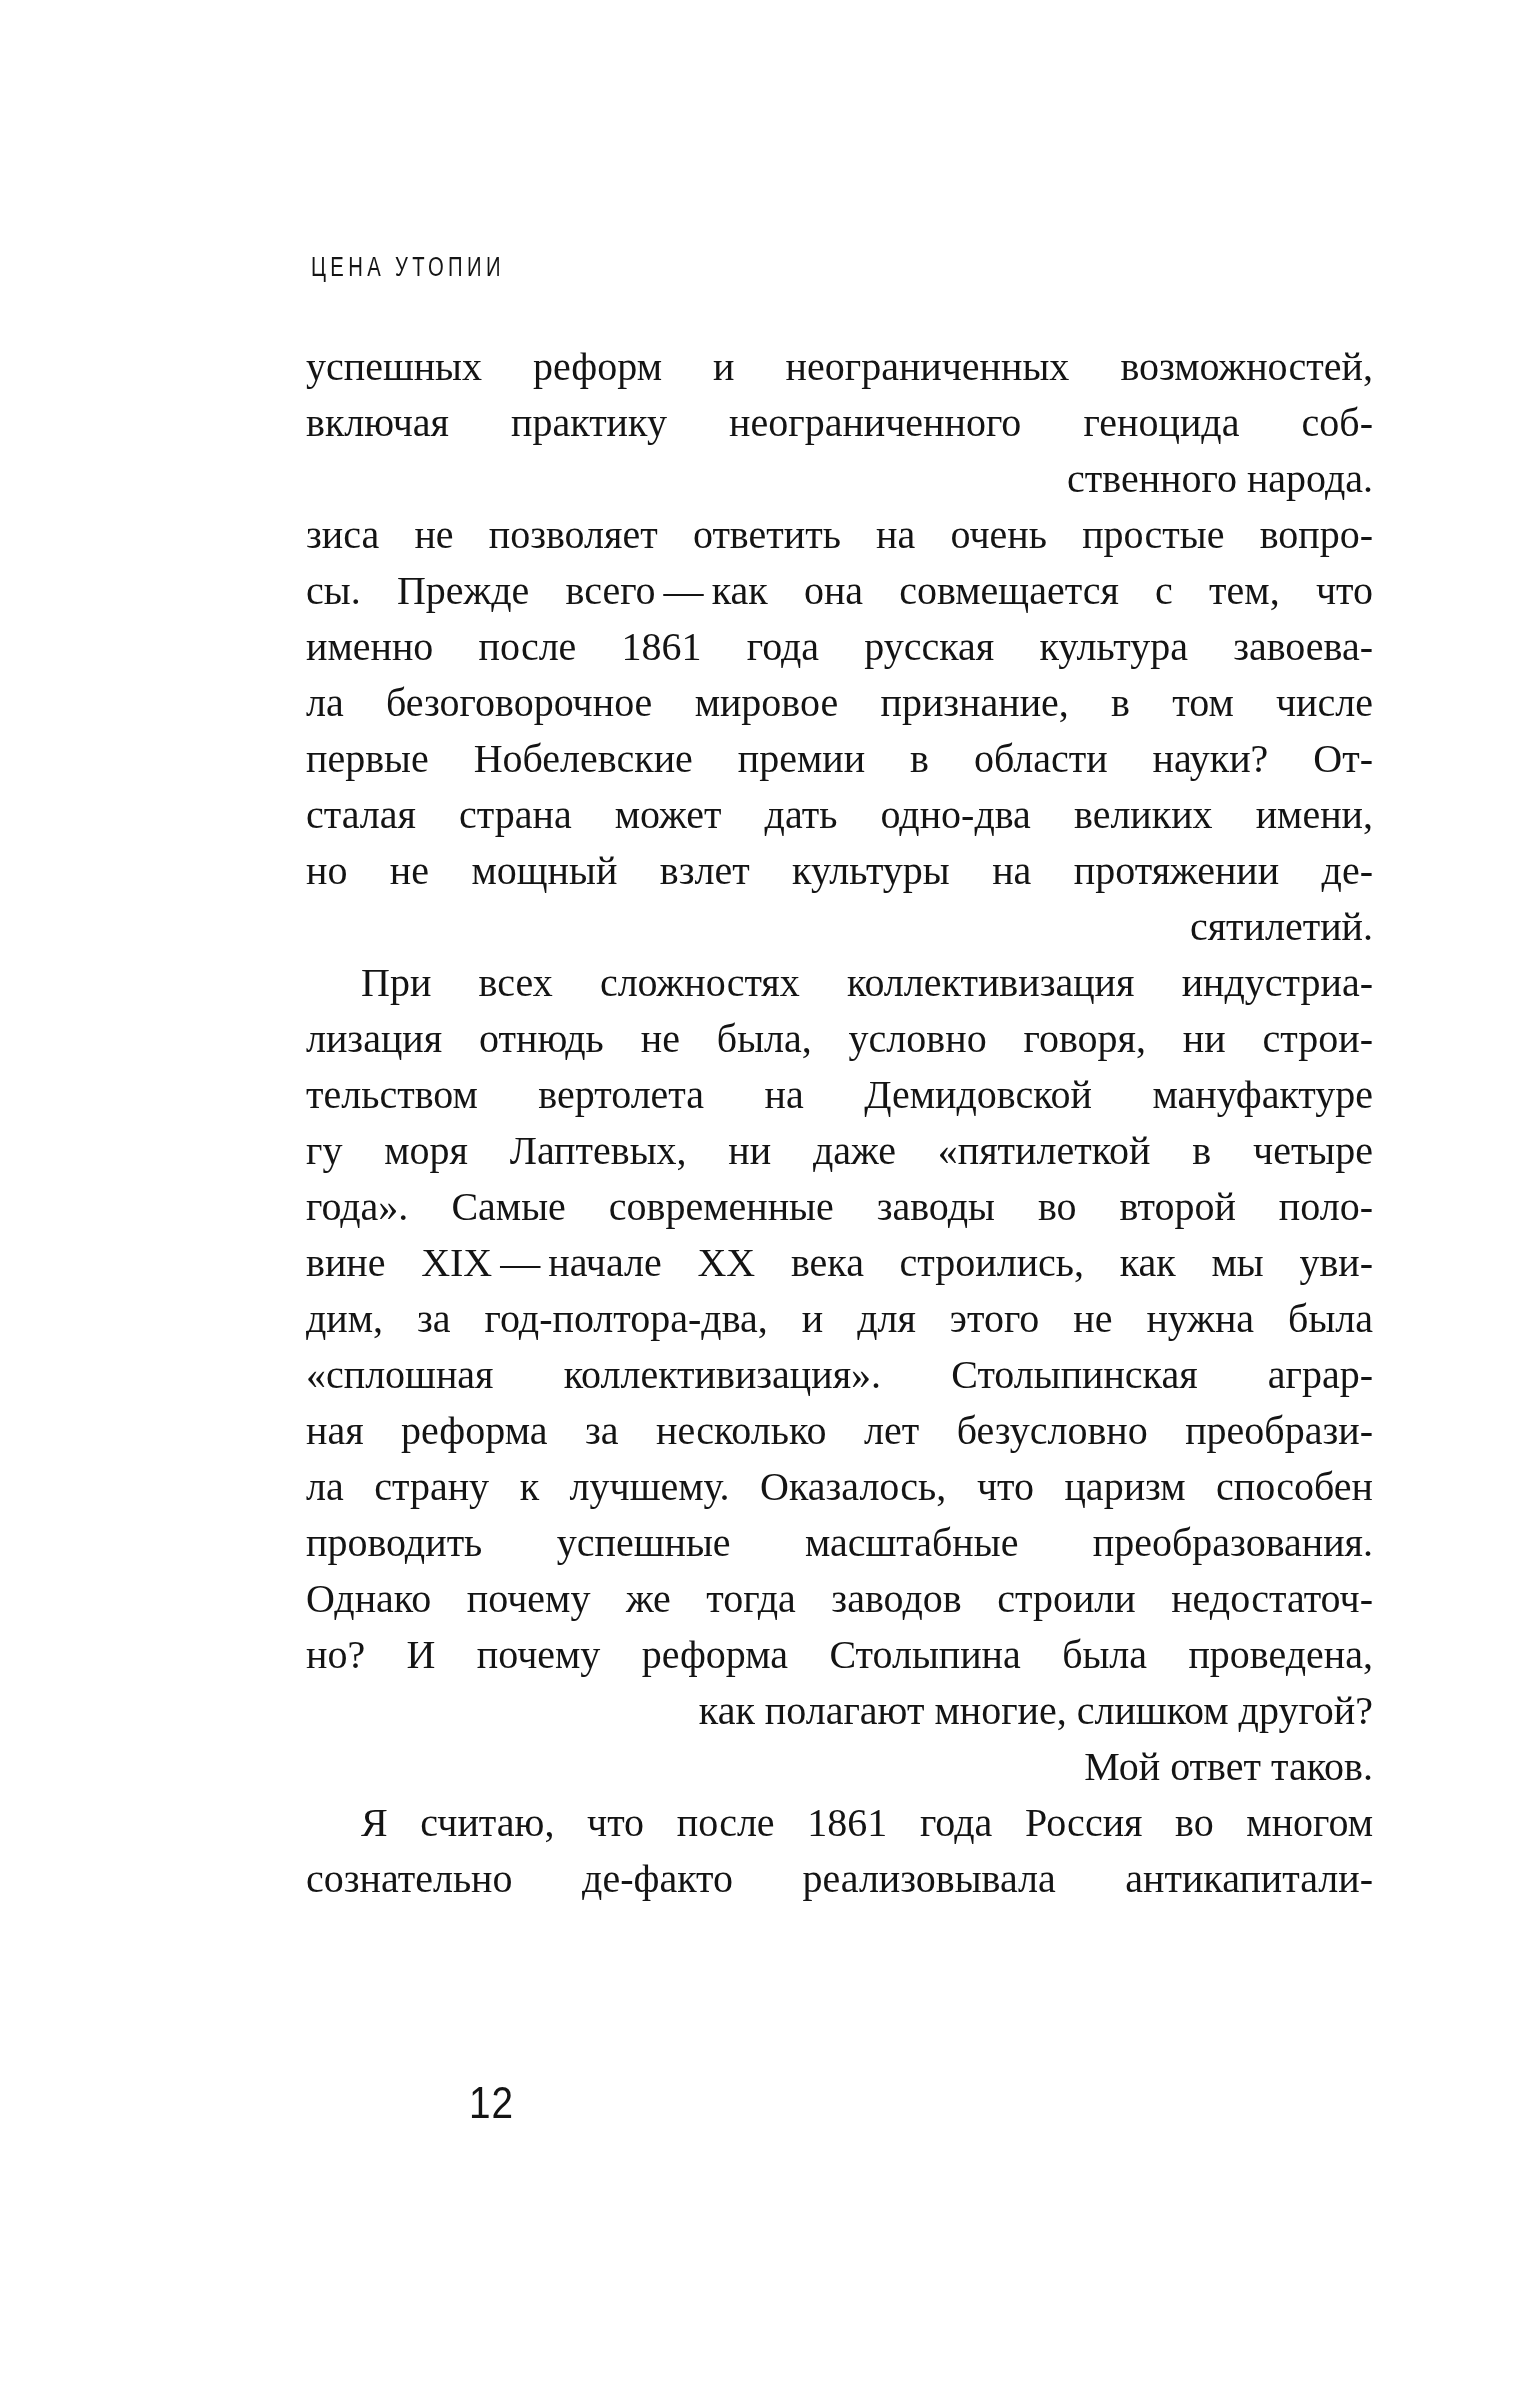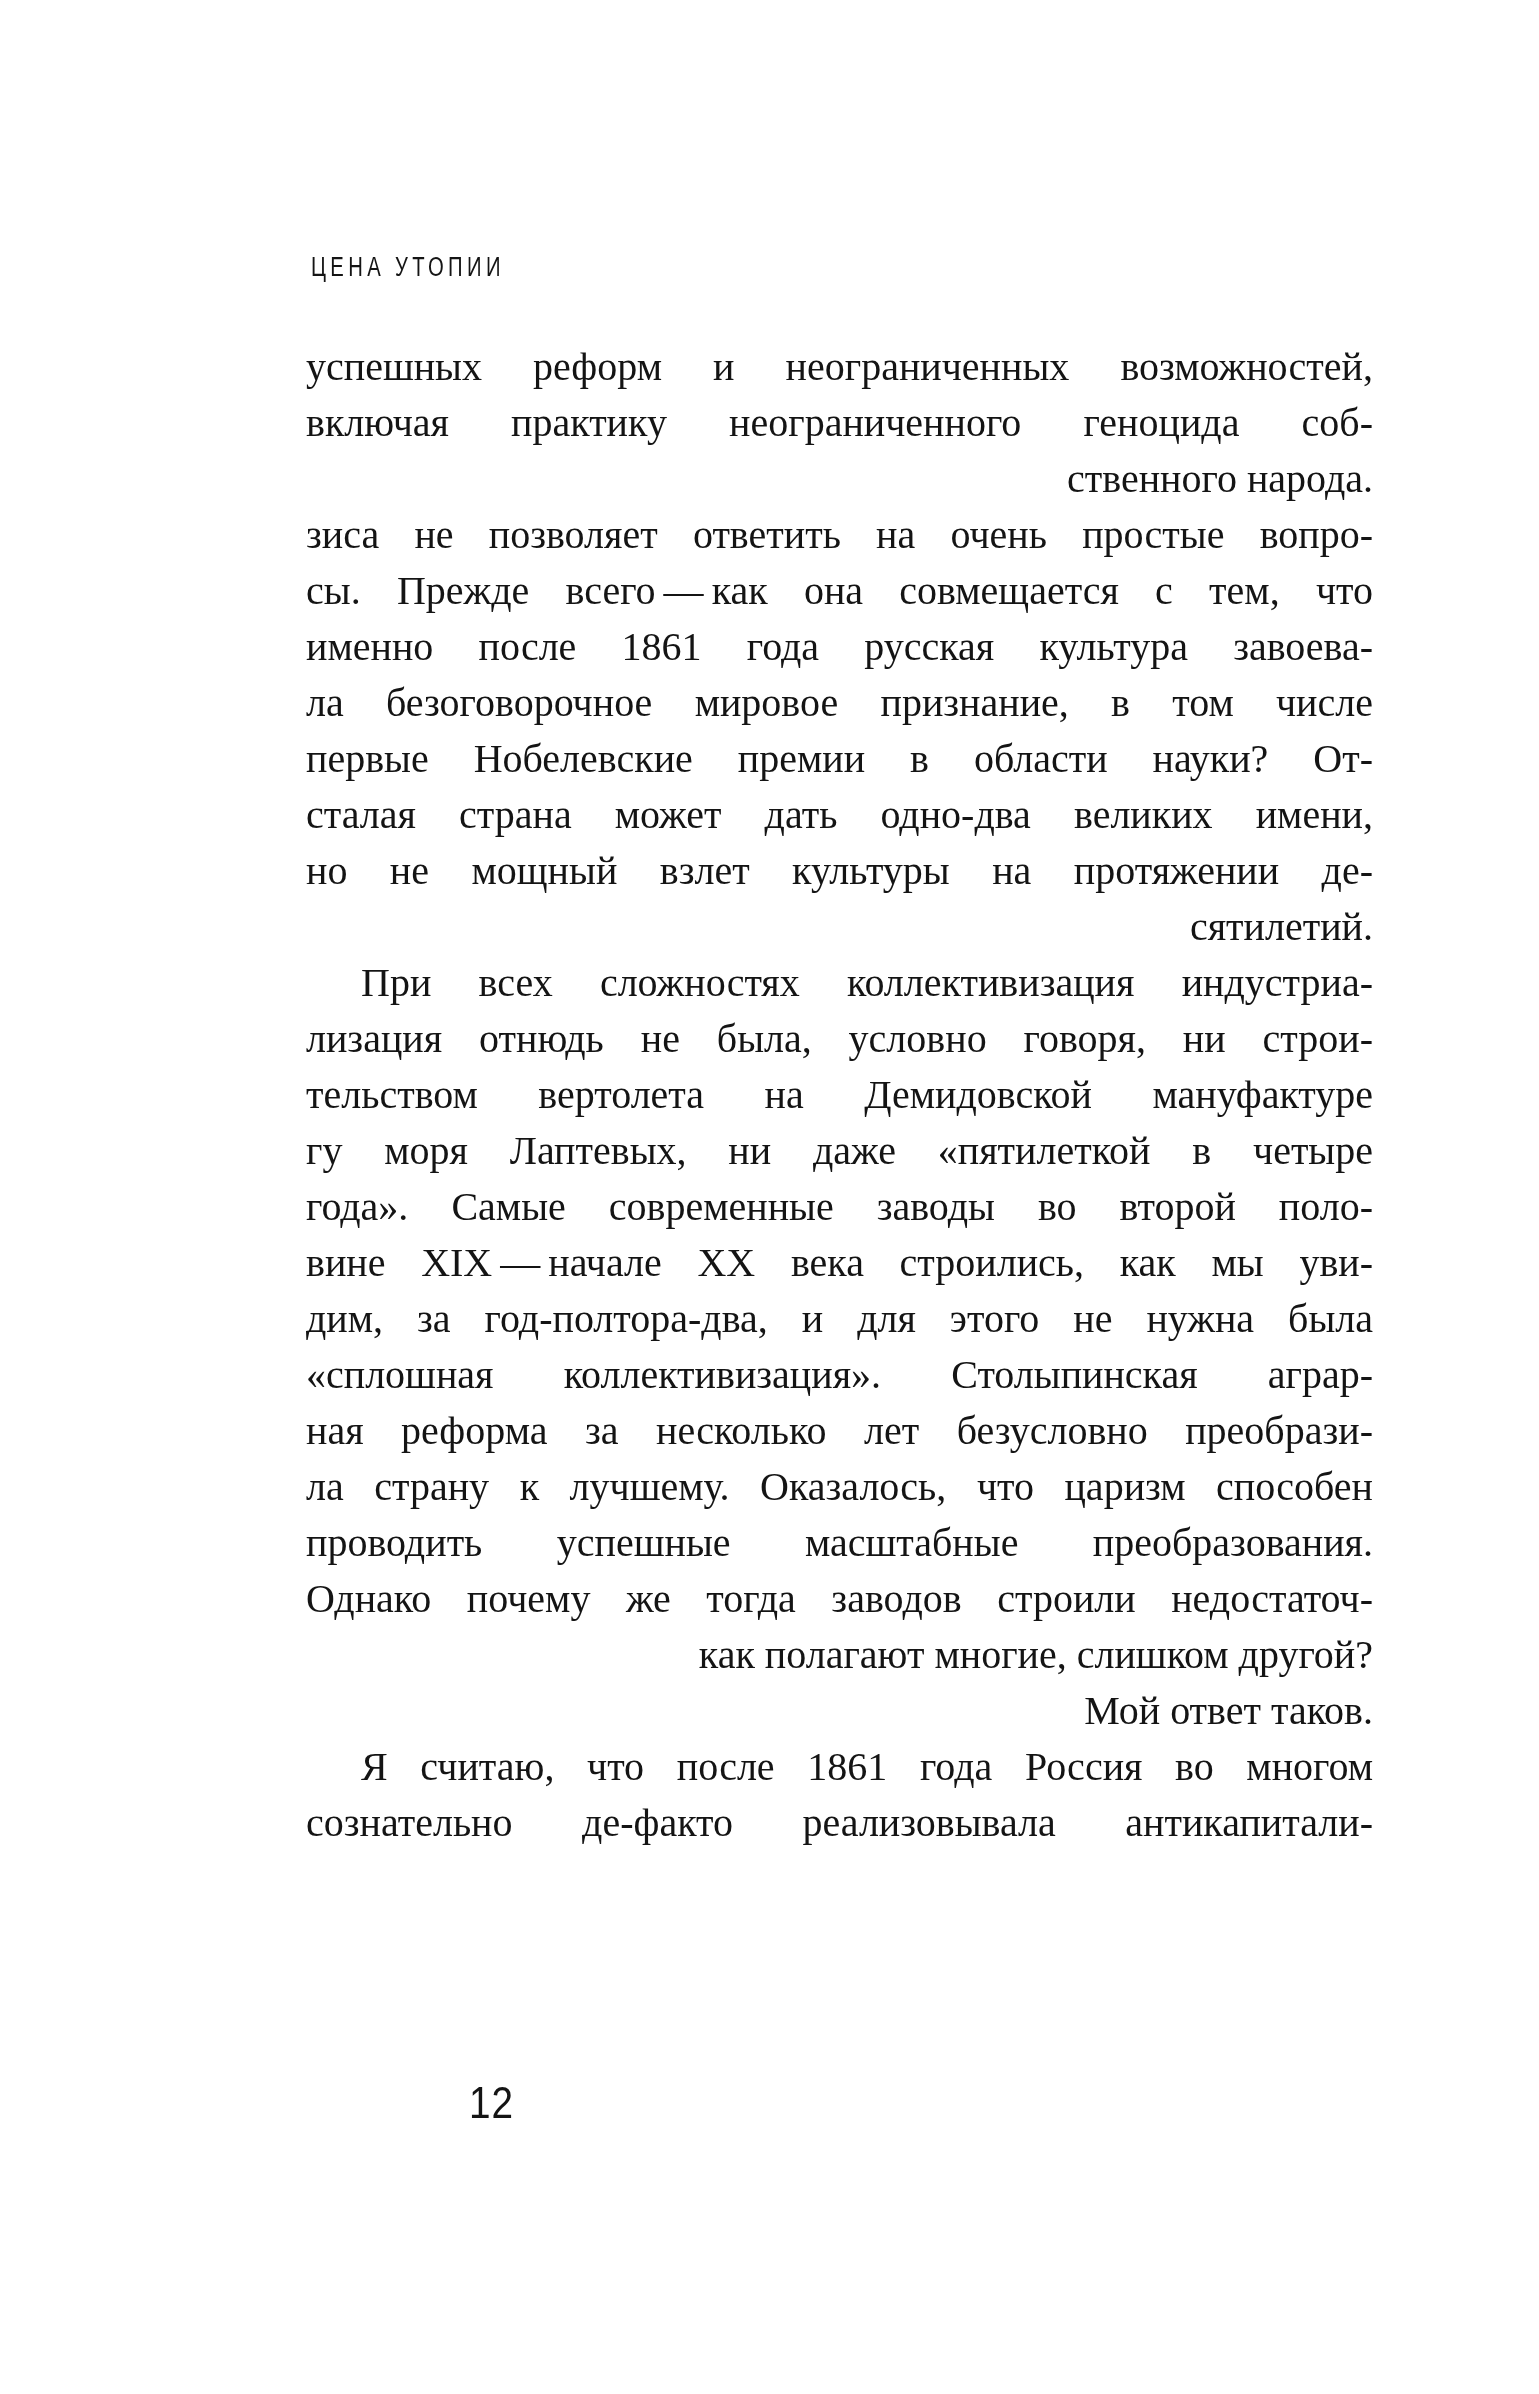--- a/index.html
+++ b/index.html
@@ -89,20 +89,21 @@
       <div class="ln j">тельством вертолета на Демидовской мануфактуре</div>
       <div class="ln j">гу моря Лаптевых, ни даже «пятилеткой в четыре</div>
       <div class="ln j">года». Самые современные заводы во второй поло-</div>
       <div class="ln j">вине XIX — начале XX века строились, как мы уви-</div>
       <div class="ln j">дим, за год-полтора-два, и для этого не нужна была</div>
       <div class="ln j">«сплошная коллективизация». Столыпинская аграр-</div>
       <div class="ln j">ная реформа за несколько лет безусловно преобрази-</div>
       <div class="ln j">ла страну к лучшему. Оказалось, что царизм способен</div>
       <div class="ln j">проводить успешные масштабные преобразования.</div>
       <div class="ln j">Однако почему же тогда заводов строили недостаточ-</div>
+      <div class="ln j">но? И почему реформа Столыпина была проведена,</div>
       <div class="ln">как полагают многие, слишком другой?</div>
       <div class="ln ind">Мой ответ таков.</div>
       <div class="ln j ind">Я считаю, что после 1861 года Россия во многом</div>
       <div class="ln j">сознательно де-факто реализовывала антикапитали-</div>
     </div>
 
   <div class="folio">12</div>
 </div>
 
 

